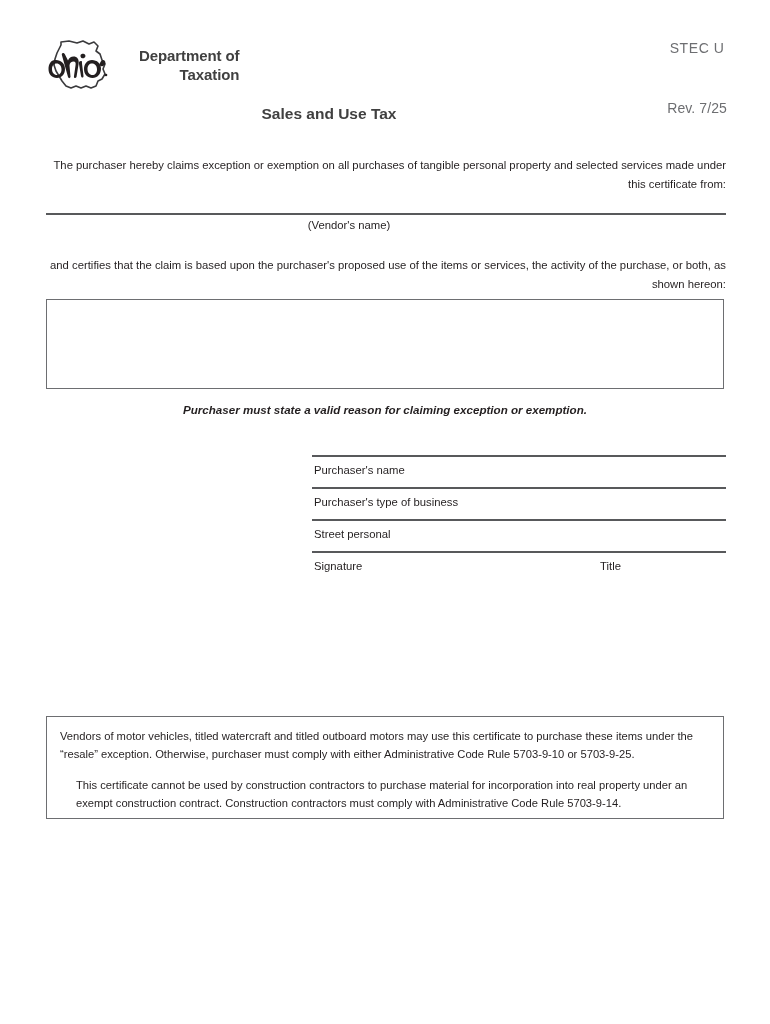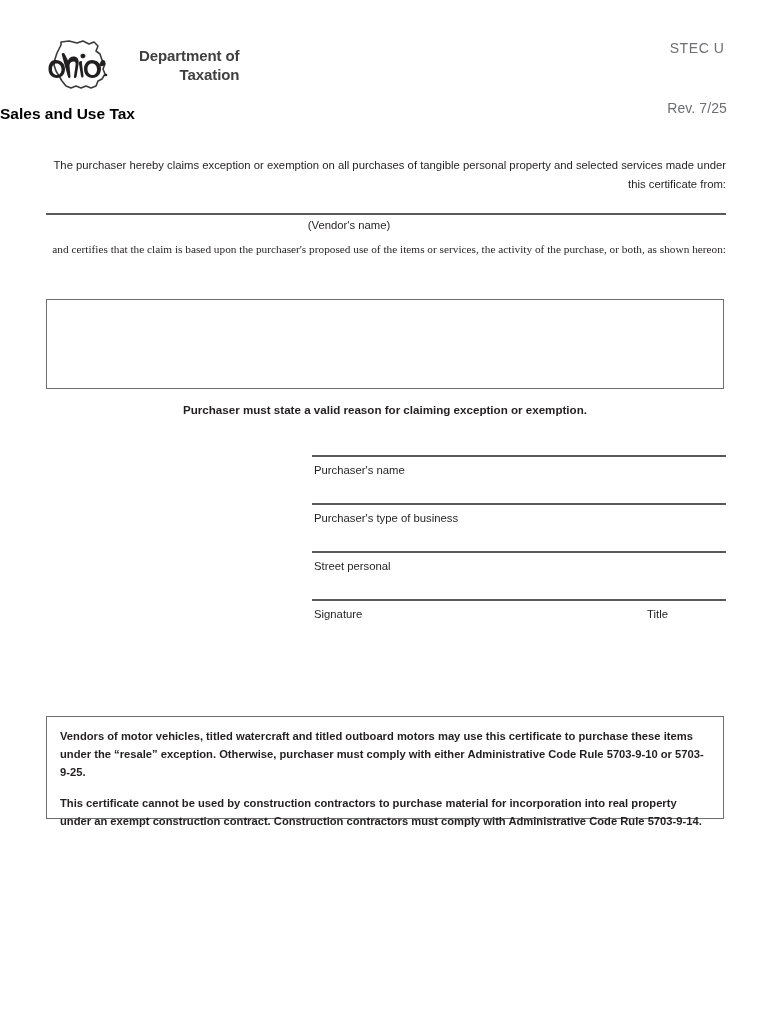--- a/index.html
+++ b/index.html
@@ -59,39 +59,39 @@
     letter-spacing: 0.6px;
   }
   .form-code .rev { letter-spacing: 0.1px; margin-top: 48px; }
 
   
   .title-block {
     position: absolute;
     top: 103px;
     left: 0;
     width: 658px;
-    text-align: left;
+    text-align: center;
     font-weight: bold;
     font-size: 15.5px;
     line-height: 22px;
-    color: #000000;
+    color: #404040;
   }
 
   
   .para {
     position: absolute;
     left: 46px;
     width: 680px;
     font-size: 11.3px;
     line-height: 18.5px;
     color: #231f20;
     text-align: right;
   }
   .para-1 { top: 156px; }
-  .para-2 { top: 240px; font-family: Liberation Serif, serif; }
+  .para-2 { top: 256px; }
 
   
   .rule {
     position: absolute;
     background: #58595b;
   }
   .vendor-rule {
     left: 46px;
     top: 213px;
     width: 680px;
@@ -120,33 +120,34 @@
   }
 
   .reason-note {
     position: absolute;
     top: 403px;
     left: 0;
     width: 770px;
     text-align: center;
     font-size: 11.6px;
     font-weight: bold;
+    font-style: italic;
     color: #231f20;
   }
 
   
   .fields {
     position: absolute;
     left: 312px;
     top: 455px;
     width: 414px;
   }
   .field-row {
     position: relative;
-    height: 48px;
+    height: 32px;
   }
   .field-line {
     position: absolute;
     top: 0;
     left: 0;
     width: 414px;
     height: 2px;
     background: #58595b;
   }
   .field-label {
@@ -157,43 +158,41 @@
     color: #231f20;
     white-space: nowrap;
   }
   .field-label-title {
     position: absolute;
     top: 9px;
     left: 288px;
     font-size: 11.3px;
     color: #231f20;
     white-space: nowrap;
-    margin-left: 47px;
   }
 
   
   .note-box {
     position: absolute;
     left: 46px;
     top: 716px;
     width: 678px;
     height: 103px;
     border: 1.5px solid #6d6e71;
     box-sizing: border-box;
     background: #ffffff;
     padding: 10px 13px 0 13px;
   }
   .note-para {
     font-size: 11.2px;
     line-height: 18px;
     color: #231f20;
     margin: 0;
-    font-weight: bold;
-  }
-  .note-para + .note-para { margin-top: 13px; }
+  }
+  .note-para + .note-para { margin-top: 13px; margin-left: 16px; }
 </style>
 </head>
 <body>
 
 <div class="page">
 
   <div class="header">
     <span>
       <svg class="ohio-logo" viewBox="0 0 132 108" xmlns="http://www.w3.org/2000/svg" aria-hidden="true">
         <path d="M30 14 L30 8 L46 6 L62 10 L74 6 L86 12 L96 8 L104 16 L100 26 L108 32 L112 44

